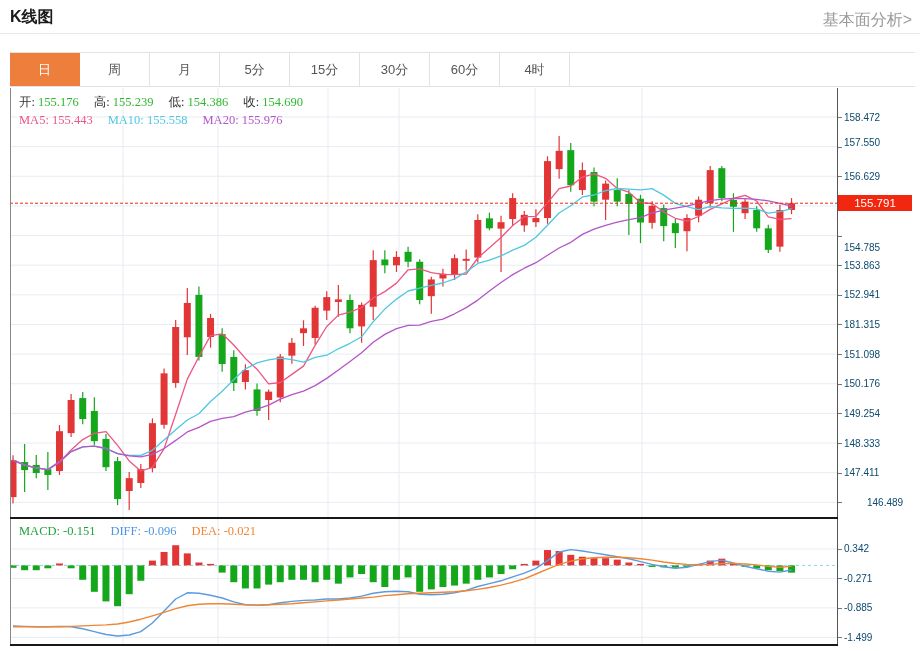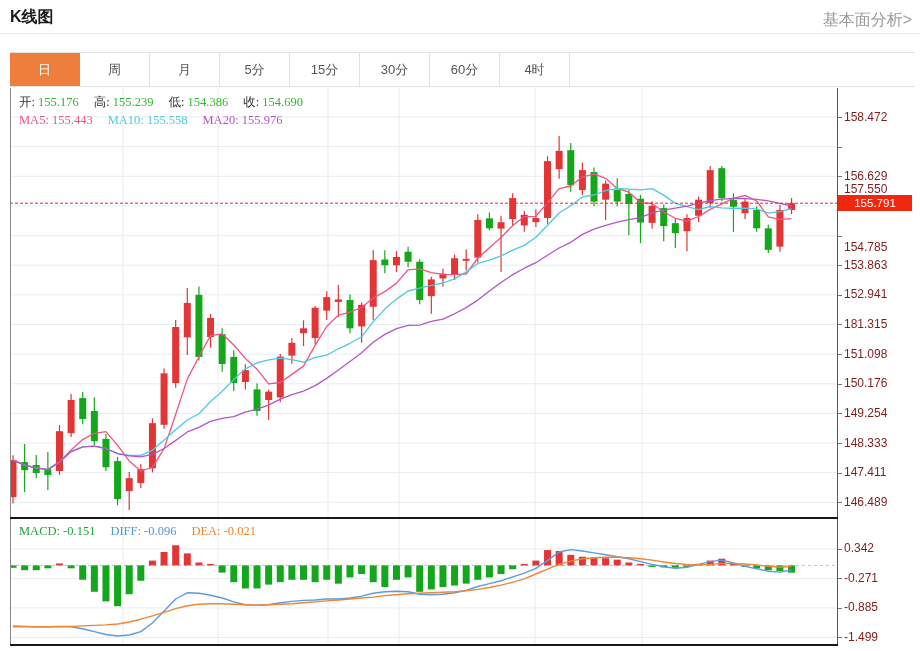--- a/index.html
+++ b/index.html
@@ -16,21 +16,21 @@
   .tab{width:70px;height:100%;display:flex;align-items:center;justify-content:center;
     font-size:13px;color:#555;border-right:1px solid #e2e2e2;cursor:pointer;box-sizing:border-box;background:#fff;}
   .tab.selected{background:#ee7e3c;color:#fff;border-right:1px solid #ee7e3c;}
   .chart-border-right{position:absolute;left:837px;top:88px;width:1px;height:558px;background:#555;}
   .chart-border-left{position:absolute;left:10px;top:88px;width:1px;height:558px;background:#888;}
   .main-bottom{position:absolute;left:10px;top:517px;width:828px;height:2px;background:#181818;}
   .macd-bottom{position:absolute;left:10px;top:644px;width:828px;height:2px;background:#181818;}
   .overlay-row{position:absolute;left:19px;font-size:12.5px;white-space:nowrap;z-index:5;}
   .overlay-row .lab{color:#333;}
   .overlay-row .grp{margin-right:15px;font-family:Liberation Serif, serif;}
-  .axis-label{position:absolute;left:844px;font-size:12px;color:#7f1d1d;height:15px;line-height:15px;text-align:right;}
+  .axis-label{position:absolute;left:844px;font-size:10px;color:#0c4a6e;height:15px;line-height:15px;text-align:right;}
   .axis-tick{position:absolute;left:837px;width:5px;height:1px;background:#777;}
   .price-tag{position:absolute;left:838px;width:74px;height:16px;background:#f2270f;color:#fff;
     font-size:11.5px;line-height:16px;text-align:center;z-index:6;}
   svg{position:absolute;display:block;}
 </style>
 </head>
 <body>
 
 <div class="page-title">K线图</div>
 <a class="fund-link">基本面分析&gt;</a>
@@ -294,21 +294,21 @@
   </svg>
 
 <div class="overlay-row" id="ohlc-row" style="top:94px;"><span class="grp"><span class="lab" style="color: rgb(51, 51, 51);">开: </span><span style="color: rgb(46, 184, 46);">155.176</span></span><span class="grp"><span class="lab" style="color: rgb(51, 51, 51);">高: </span><span style="color: rgb(46, 184, 46);">155.239</span></span><span class="grp"><span class="lab" style="color: rgb(51, 51, 51);">低: </span><span style="color: rgb(46, 184, 46);">154.386</span></span><span class="grp"><span class="lab" style="color: rgb(51, 51, 51);">收: </span><span style="color: rgb(46, 184, 46);">154.690</span></span></div>
 <div class="overlay-row" id="ma-row" style="top:113px;"><span class="grp"><span class="lab" style="color: rgb(238, 85, 128);">MA5: </span><span style="color: rgb(238, 85, 128);">155.443</span></span><span class="grp"><span class="lab" style="color: rgb(79, 200, 224);">MA10: </span><span style="color: rgb(79, 200, 224);">155.558</span></span><span class="grp"><span class="lab" style="color: rgb(180, 85, 200);">MA20: </span><span style="color: rgb(180, 85, 200);">155.976</span></span></div>
 <div class="overlay-row" id="macd-row" style="top:524px;"><span class="grp"><span class="lab" style="color: rgb(33, 164, 60);">MACD: </span><span style="color: rgb(33, 164, 60);">-0.151</span></span><span class="grp"><span class="lab" style="color: rgb(78, 151, 224);">DIFF: </span><span style="color: rgb(78, 151, 224);">-0.096</span></span><span class="grp"><span class="lab" style="color: rgb(240, 134, 50);">DEA: </span><span style="color: rgb(240, 134, 50);">-0.021</span></span></div>
 
 <div id="price-axis">
     <div class="axis-tick" style="top: 117px;"></div>
     <div class="axis-label" style="top: 109.5px;">158.472</div>
     <div class="axis-tick" style="top: 146.64px;"></div>
-    <div class="axis-label" style="top: 135px; margin-top: 47px;">157.550</div>
+    <div class="axis-label" style="top: 135px;">157.550</div>
     <div class="axis-tick" style="top: 176.28px;"></div>
     <div class="axis-label" style="top: 168.78px;">156.629</div>
     <div class="axis-tick" style="top: 205.92px;"></div>
     <div class="axis-tick" style="top: 235.56px;"></div>
     <div class="axis-label" style="top: 228.06px; margin-top: 12px;">154.785</div>
     <div class="axis-tick" style="top: 265.2px;"></div>
     <div class="axis-label" style="top: 257.7px;">153.863</div>
     <div class="axis-tick" style="top: 294.84px;"></div>
     <div class="axis-label" style="top: 287.34px;">152.941</div>
     <div class="axis-tick" style="top: 324.48px;"></div>
@@ -317,21 +317,21 @@
     <div class="axis-label" style="top: 346.62px;">151.098</div>
     <div class="axis-tick" style="top: 383.76px;"></div>
     <div class="axis-label" style="top: 376.26px;">150.176</div>
     <div class="axis-tick" style="top: 413.4px;"></div>
     <div class="axis-label" style="top: 405.9px;">149.254</div>
     <div class="axis-tick" style="top: 443.04px;"></div>
     <div class="axis-label" style="top: 435.54px;">148.333</div>
     <div class="axis-tick" style="top: 472.68px;"></div>
     <div class="axis-label" style="top: 465.18px;">147.411</div>
     <div class="axis-tick" style="top: 502.32px;"></div>
-    <div class="axis-label" style="top: 494.82px;">146.489</div>
+    <div class="axis-label" style="top: 494.82px; margin-left: 23px;">146.489</div>
   </div>
 <div id="macd-axis">
     <div class="axis-tick" style="top: 548.984px;"></div>
     <div class="axis-label" style="top: 541.484px;">0.342</div>
     <div class="axis-tick" style="top: 578.408px;"></div>
     <div class="axis-label" style="top: 570.908px;">-0.271</div>
     <div class="axis-tick" style="top: 607.88px;"></div>
     <div class="axis-label" style="top: 600.38px;">-0.885</div>
     <div class="axis-tick" style="top: 637.352px;"></div>
     <div class="axis-label" style="top: 629.852px;">-1.499</div>

